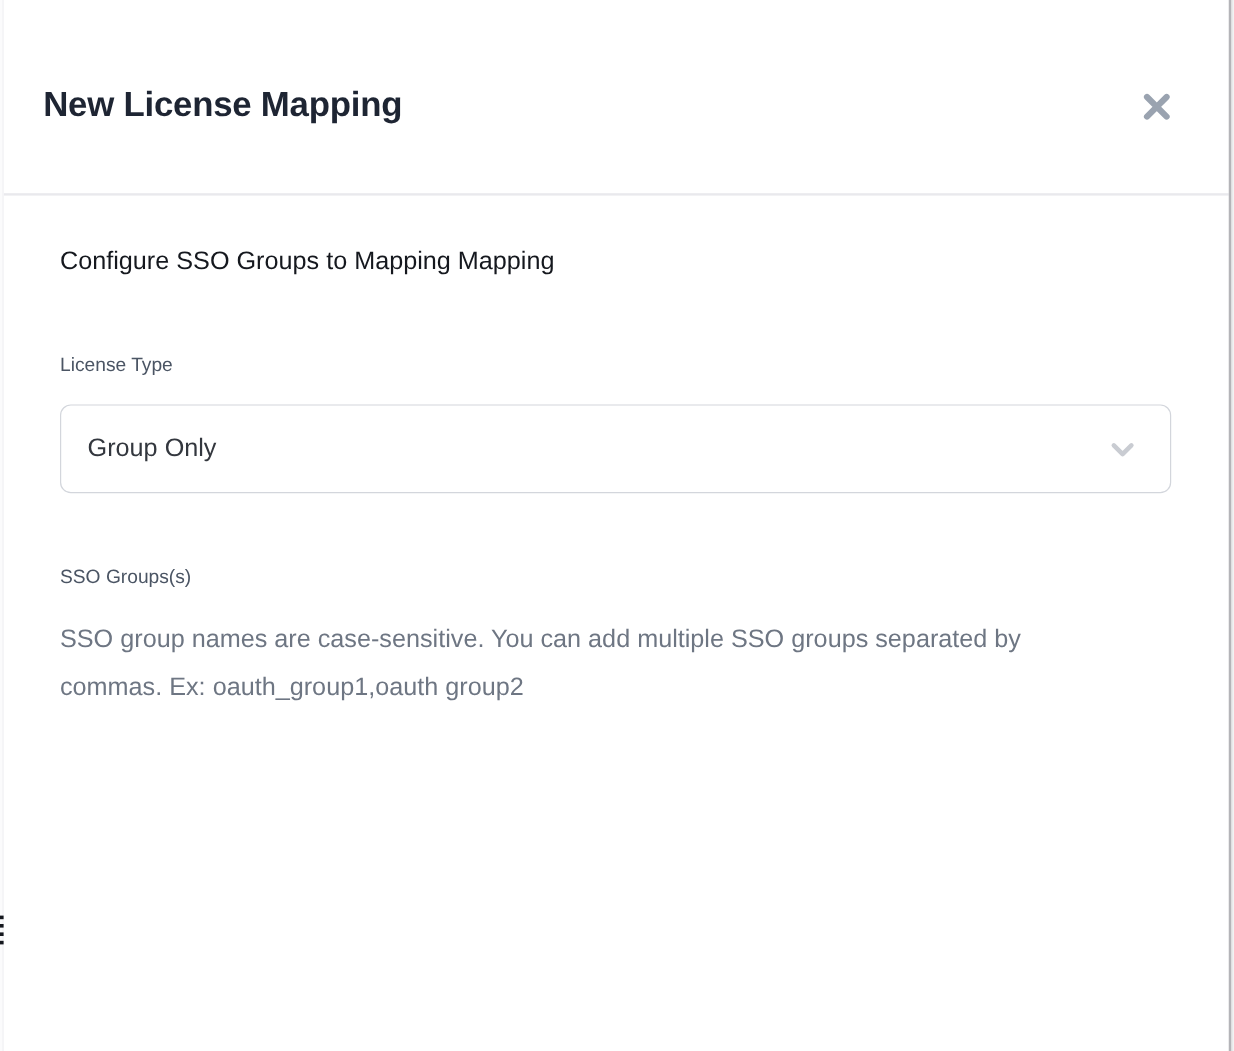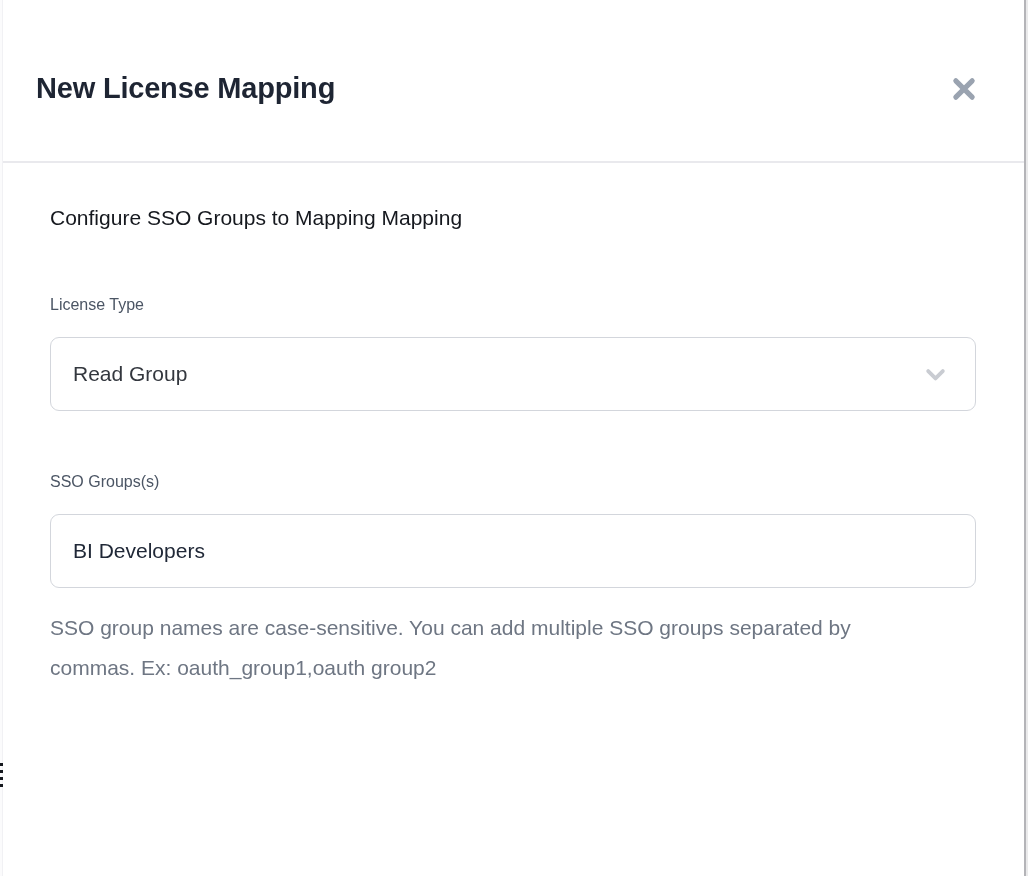--- a/index.html
+++ b/index.html
@@ -111,28 +111,27 @@
     </button>
   </div>
 
   <div class="modal-body">
 
     <p class="section-heading">Configure SSO Groups to Mapping Mapping</p>
 
     <label class="field-label">License Type</label>
 
     <div class="select-box">
-      <span class="selected-value">Read Group</span>
+      <span class="selected-value">Group Only</span>
       <svg width="27" height="27" viewBox="0 0 24 24" fill="none">
         <polyline points="5.5,9 12,15.5 18.5,9" stroke="#c9ccd2" stroke-width="3.4" stroke-linecap="round" stroke-linejoin="round"></polyline>
       </svg>
     </div>
 
     <label class="field-label second">SSO Groups(s)</label>
 
-    <input class="text-input" type="text" value="BI Developers" style="">
 
     <p class="help-text">SSO group names are case-sensitive. You can add multiple SSO groups separated by commas. Ex: oauth_group1,oauth group2</p>
 
   </div>
 </div>
 
 <div class="edge-right"></div>
 
 </body></html>

